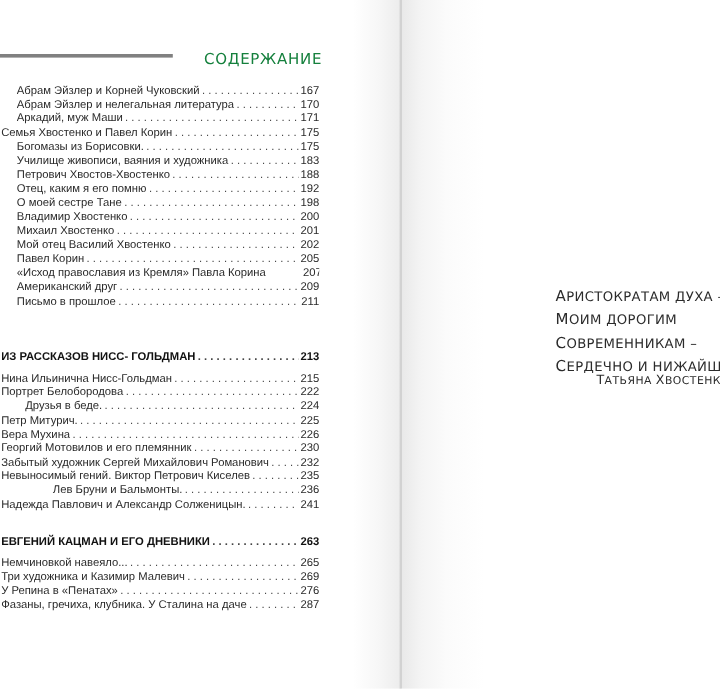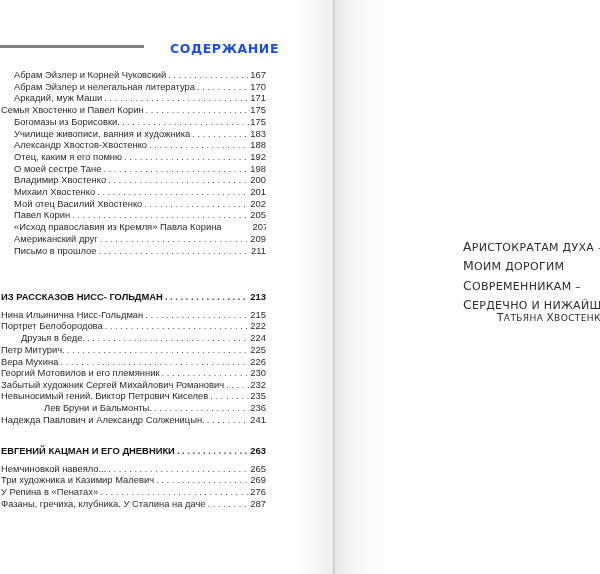--- a/index.html
+++ b/index.html
@@ -19,22 +19,22 @@
     .spine {
       position: absolute; left: 333px; top: 0; width: 2px; height: 574px;
       background: #d2d2d2;
     }
     .header-bar {
       position: absolute; left: 0; top: 45px; width: 144px; height: 3px;
       background: #808080;
     }
     .toc-title {
       position: absolute; left: 170px; top: 41px; width: 100px;
-      font-size: 12.5px; letter-spacing: 0.6px; color: #1d4ed8;
-      font-family: "DejaVu Sans", sans-serif; font-weight: bold;
+      font-size: 12.5px; letter-spacing: 0.6px; color: #15803d;
+      font-family: "DejaVu Sans", sans-serif; font-weight: normal;
       white-space: nowrap;
     }
     .toc {
       position: absolute; left: 0; top: 0; width: 334px;
     }
     .toc-row {
       position: absolute; height: 12px; display: flex; align-items: baseline;
       font-size: 9.4px; color: #2a2a2a; white-space: nowrap; overflow: hidden;
       right: 68px;
     }
@@ -101,21 +101,21 @@
     <span class="label">Богомазы из Борисовки.</span>
       <span class="dots"></span>
       <span class="page">175</span>
   </div>
   <div class="toc-row" style="left:14px; top:127.5px;">
     <span class="label">Училище живописи, ваяния и художника</span>
       <span class="dots"></span>
       <span class="page">183</span>
   </div>
   <div class="toc-row" style="left:14px; top:139.2px;">
-    <span class="label">Александр Хвостов-Хвостенко</span>
+    <span class="label">Петрович Хвостов-Хвостенко</span>
       <span class="dots"></span>
       <span class="page">188</span>
   </div>
   <div class="toc-row" style="left:14px; top:150.9px;">
     <span class="label">Отец, каким я его помню</span>
       <span class="dots"></span>
       <span class="page">192</span>
   </div>
   <div class="toc-row" style="left:14px; top:162.6px;">
     <span class="label">О моей сестре Тане</span>

